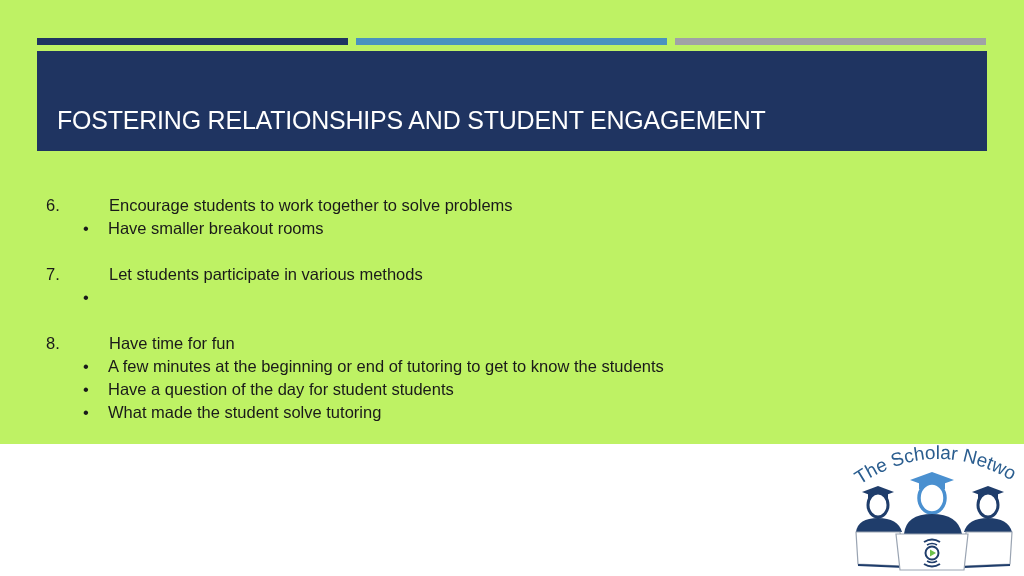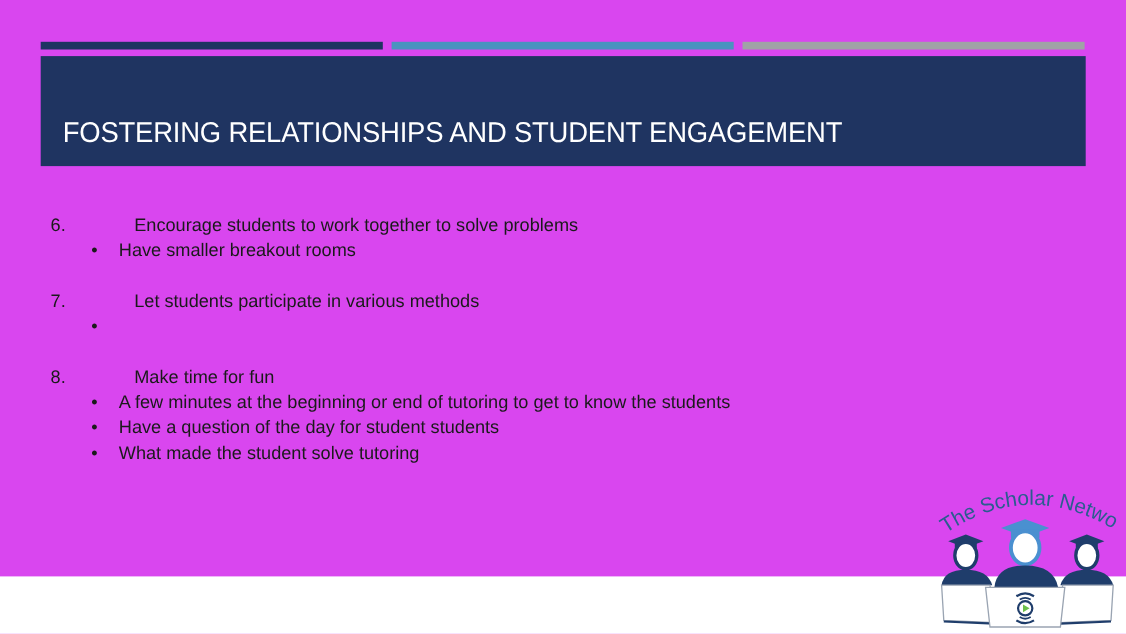--- a/index.html
+++ b/index.html
@@ -1,42 +1,42 @@
 <!DOCTYPE html>
 <html><head>
   <meta charset="utf-8">
   <style>
     * { margin: 0; padding: 0; box-sizing: border-box; }
     html, body {
       width: 1024px; height: 576px; overflow: hidden;
       background: #ffffff;
       font-family: "Liberation Sans", "DejaVu Sans", sans-serif;
     }
-    .slide { position: relative; width: 1024px; height: 524px; background: #d946ef; }
+    .slide { position: relative; width: 1024px; height: 444px; background: #bef264; }
 
     .accent-bar { position: absolute; top: 38px; height: 7px; }
     .accent-bar.b1 { left: 37px; width: 311px; }
     .accent-bar.b2 { left: 356px; width: 311px; }
     .accent-bar.b3 { left: 675px; width: 311px; }
 
     .header-band {
       position: absolute; left: 37px; top: 51px; width: 950px; height: 100px;
     }
     .slide-title {
       position: absolute; left: 20px; top: 54px;
       font-size: 26px; color: #ffffff; letter-spacing: -0.2px;
       white-space: nowrap; font-weight: normal;
       transform: scaleX(0.96); transform-origin: left center;
     }
 
     .content { position: absolute; left: 0; top: 194px; width: 800px; }
     .group { margin-bottom: 23px; }
     .item-row { position: relative; height: 23px; font-size: 16.5px; color: #1a1a1a; line-height: 23px; }
     .item-num { position: absolute; left: 46px; }
-    .item-text { position: absolute; left: 122px; white-space: nowrap; }
+    .item-text { position: absolute; left: 109px; white-space: nowrap; }
     .bullet { position: absolute; left: 83px; }
     .sub-text { position: absolute; left: 108px; white-space: nowrap; }
 
     .logo { position: absolute; left: 848px; top: 436px; width: 172px; height: 136px; }
   </style>
 </head>
 <body>
 
 <div class="slide">
 
@@ -67,21 +67,21 @@
         <span class="item-text">Let students participate in various methods</span>
       </div>
       <div class="item-row">
         <span class="bullet">•</span>
       </div>
     </div>
 
     <div class="group">
       <div class="item-row">
         <span class="item-num">8.</span>
-        <span class="item-text">Make time for fun</span>
+        <span class="item-text">Have time for fun</span>
       </div>
       <div class="item-row">
         <span class="bullet">•</span>
         <span class="sub-text">A few minutes at the beginning or end of tutoring to get to know the students</span>
       </div>
       <div class="item-row">
         <span class="bullet">•</span>
         <span class="sub-text">Have a question of the day for student students</span>
       </div>
       <div class="item-row">

